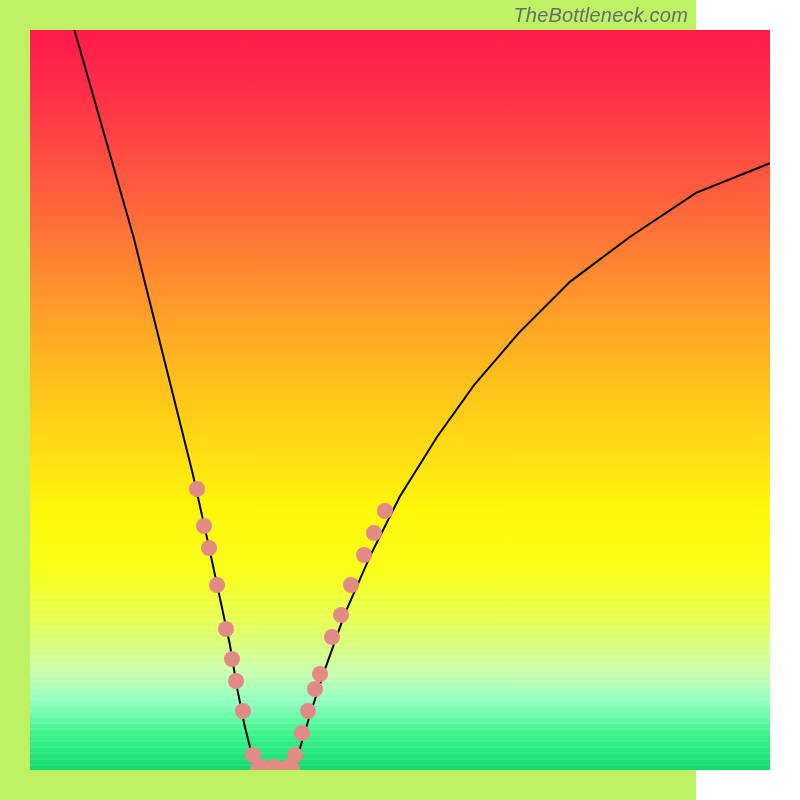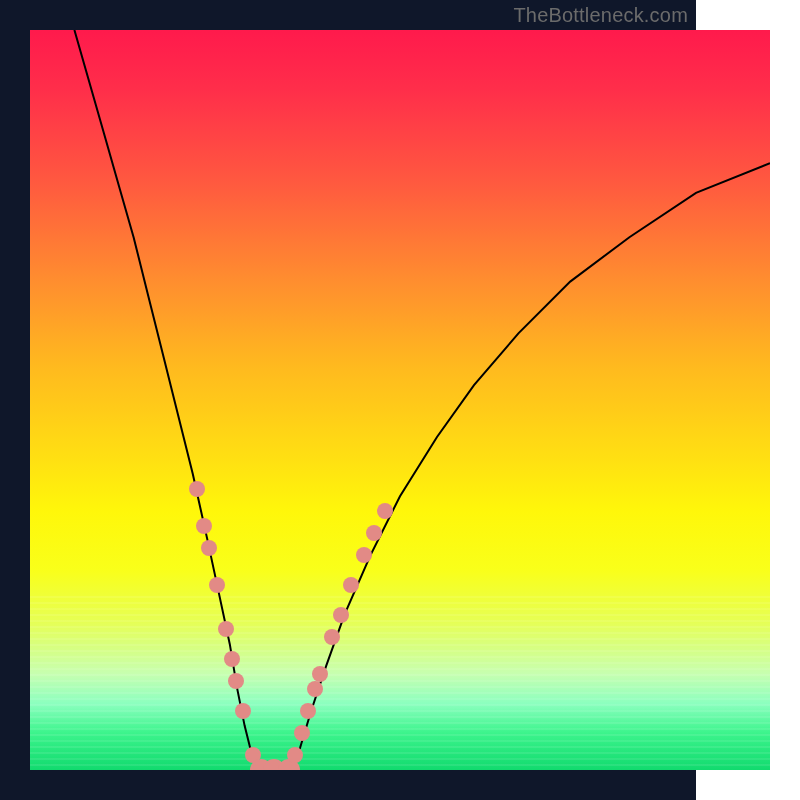--- a/index.html
+++ b/index.html
@@ -7,21 +7,22 @@
     padding: 0;
     width: 800px;
     height: 800px;
     overflow: hidden;
     font-family: Arial, Helvetica, sans-serif;
   }
   .canvas {
     position: relative;
     width: 696px;
     height: 800px;
-    background: #0f172a;
+    background: #bef264;
+    font-style: italic;
   }
   .plot-area {
     position: absolute;
     left: 30px;
     top: 30px;
     width: 740px;
     height: 740px;
     overflow: hidden;
   }
   .gradient-bg {

